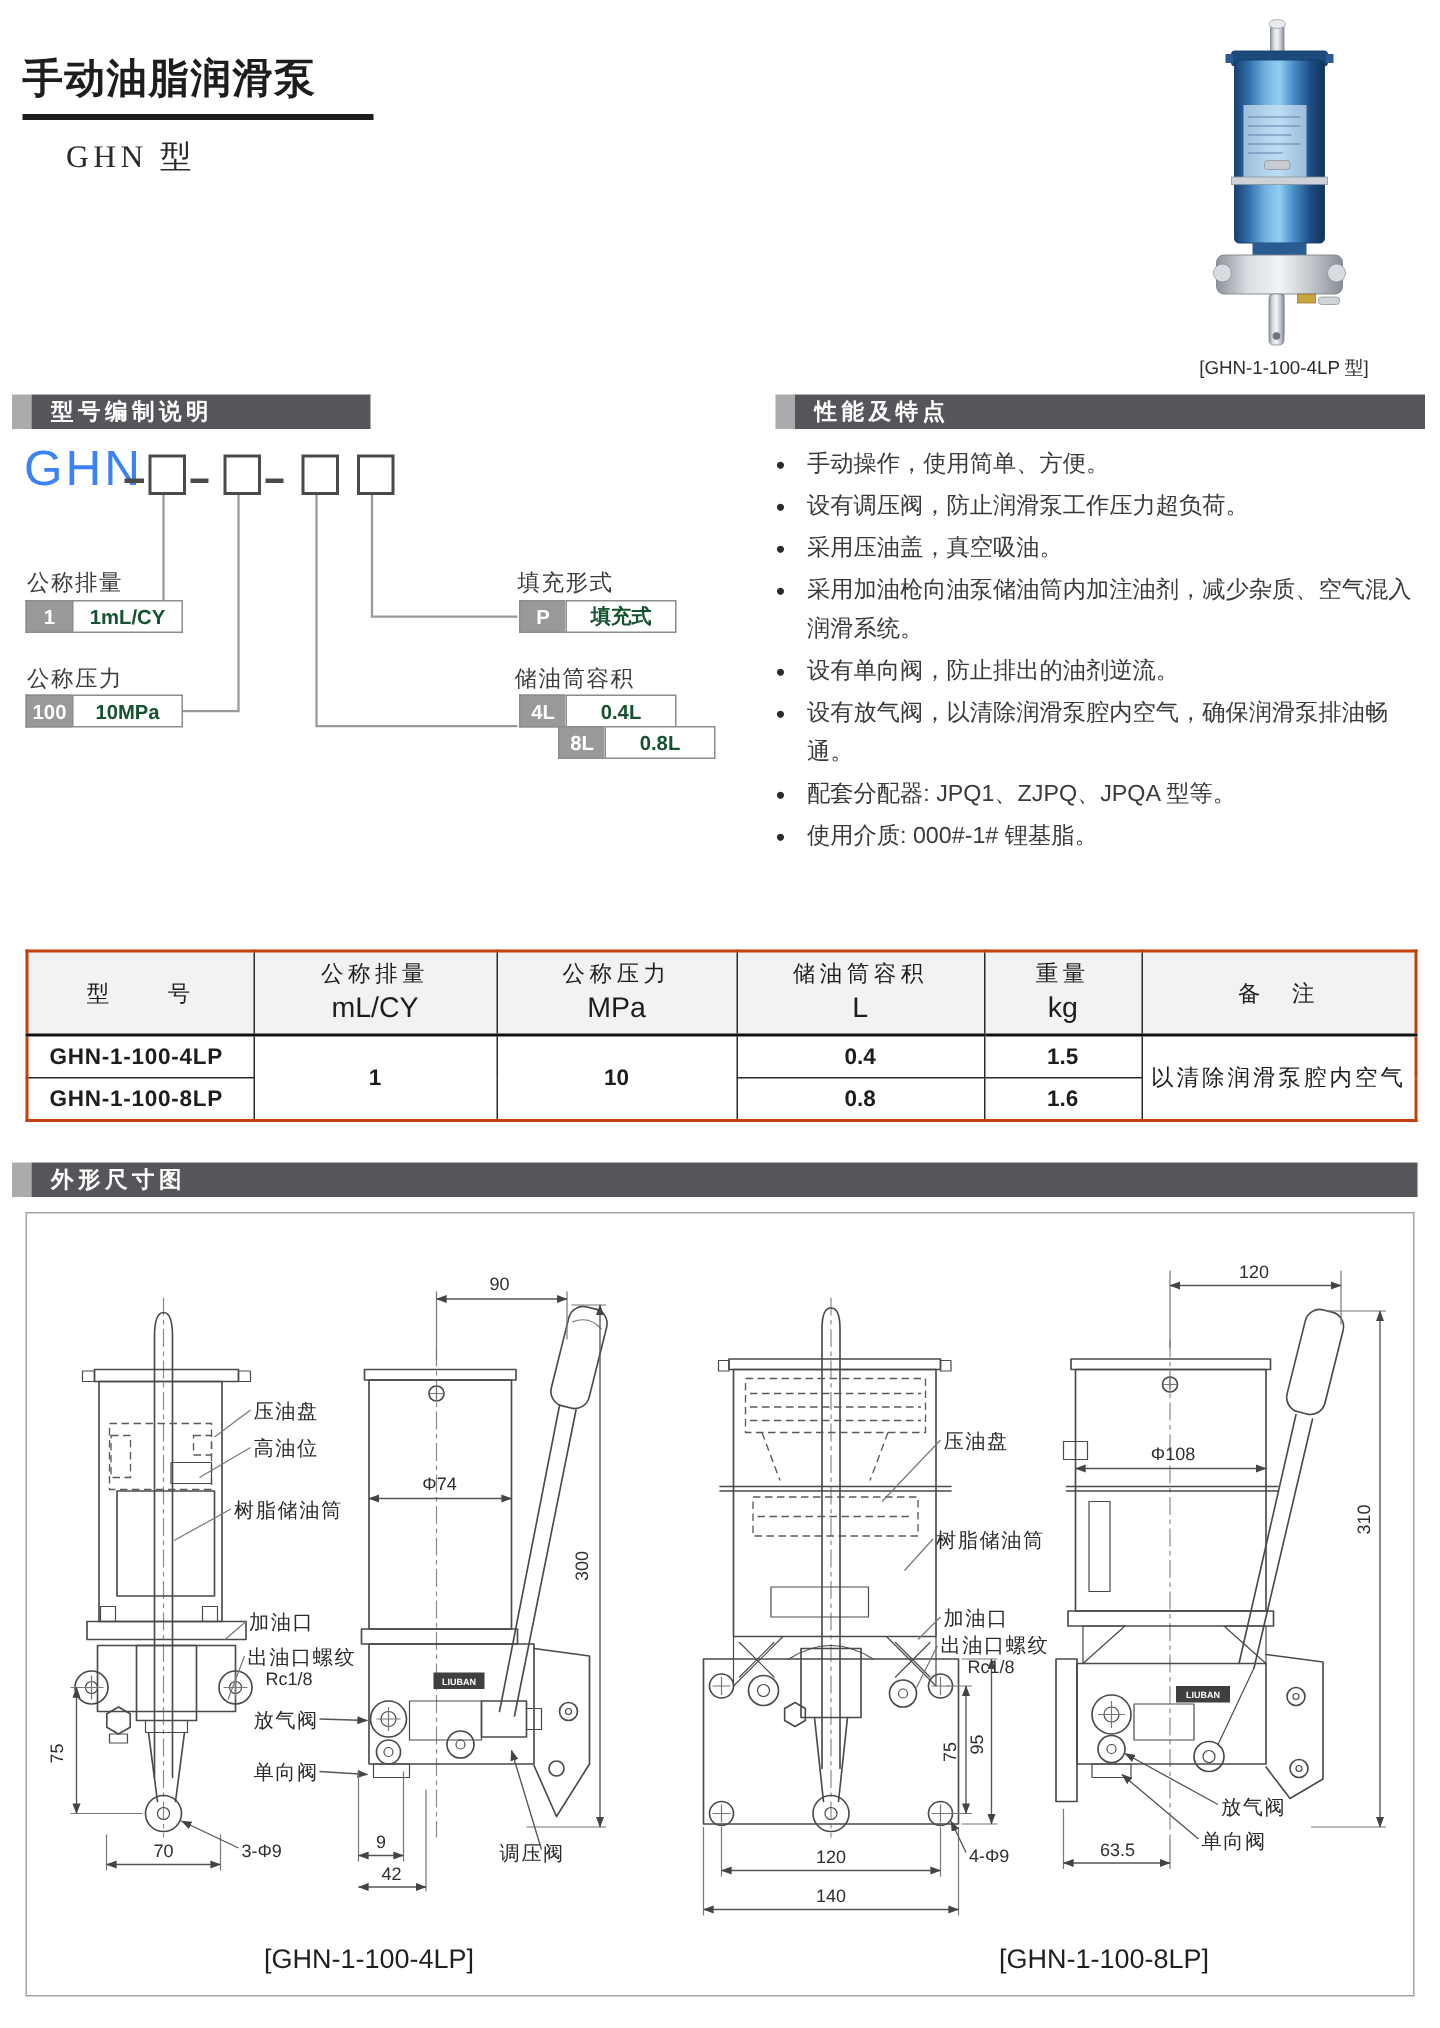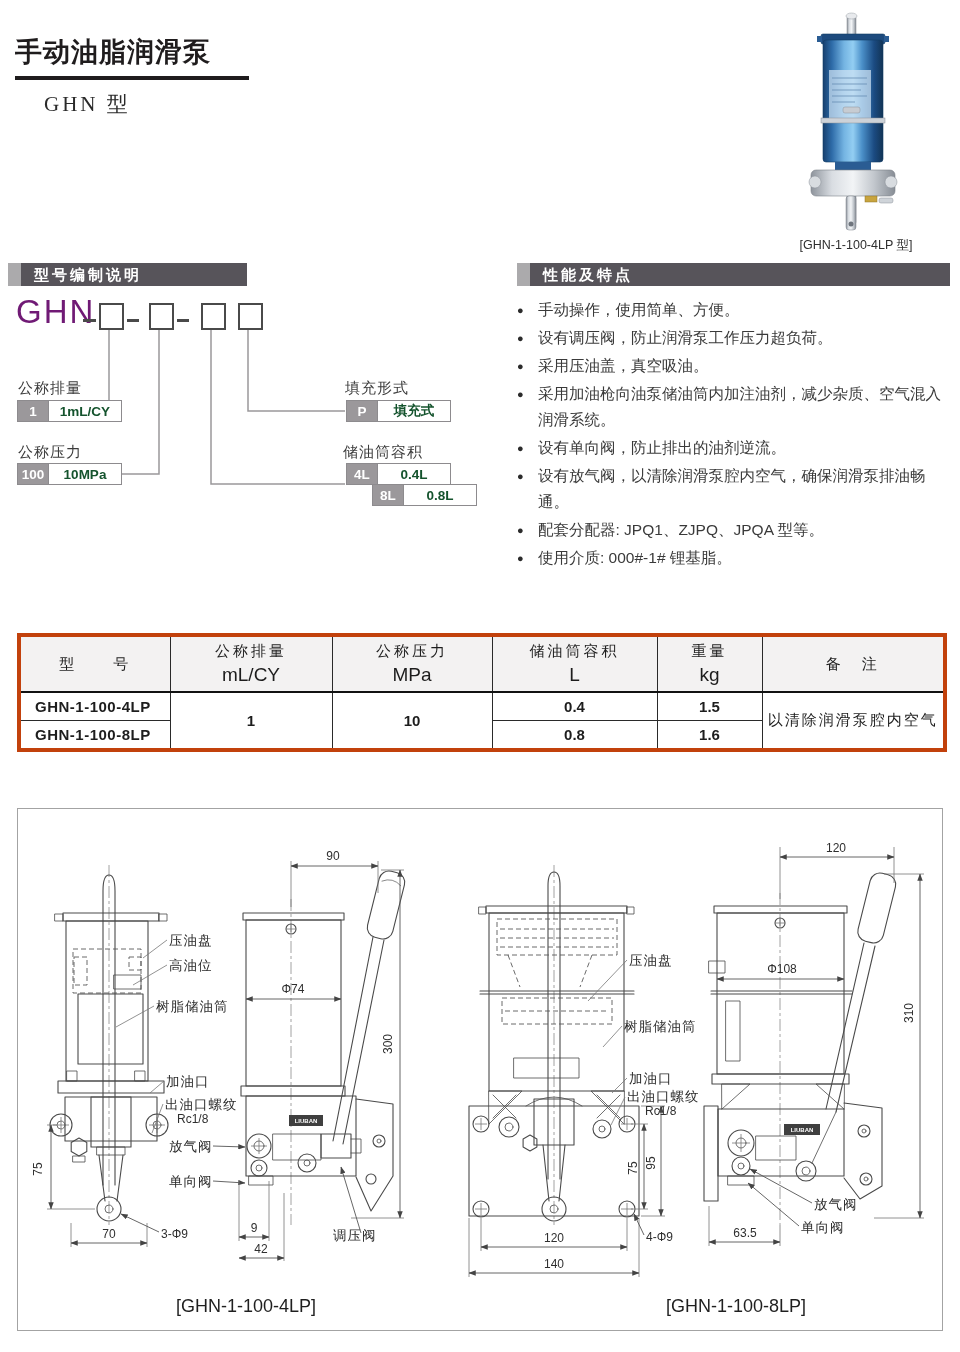--- a/index.html
+++ b/index.html
@@ -19,39 +19,39 @@
               line-height:23px;padding-left:13px;letter-spacing:3px;}
 
   
   .photo{position:absolute;left:795px;top:12px;}
   .pcaption{position:absolute;left:778px;top:237px;width:156px;text-align:center;
             font-size:12.5px;color:#2e2e2e;}
 
   
   #model-diagram{position:absolute;left:15px;top:293px;width:455px;height:235px;}
   .mconn{position:absolute;left:0;top:0;}
-  .ghn-prefix{position:absolute;left:1px;top:0;font-size:33px;color:#701a75;letter-spacing:2px;}
+  .ghn-prefix{position:absolute;left:1px;top:0;font-size:33px;color:#3b82f6;letter-spacing:2px;}
   .mbox{position:absolute;width:21px;height:23px;border:2px solid #4a4a4a;background:#fff;top:10px;}
   .mdash{position:absolute;height:3px;background:#4a4a4a;top:26px;}
   .mlabel{position:absolute;font-size:15px;color:#3b3b3b;letter-spacing:1px;}
   .mrow{position:absolute;display:flex;height:22px;font-size:13.5px;font-weight:bold;}
   .mrow .code{width:30px;background:#9b989b;color:#fff;display:flex;align-items:center;
               justify-content:center;border:1px solid #8d8b8e;border-right:none;}
   .mrow .val{width:72px;background:#fff;color:#14532d;display:flex;align-items:center;
              justify-content:center;border:1px solid #8d8b8e;}
 
   
   .features{position:absolute;left:517px;top:297px;width:433px;list-style:none;margin:0;padding:0;}
   .features li{display:flex;font-size:15.5px;line-height:26px;color:#3a3a3a;margin-bottom:2px;}
   .features .bullet{flex:0 0 21px;font-size:11px;line-height:26px;color:#2b2b2b;}
   .features .ftext{flex:1;}
 
   
   .spec-table{position:absolute;left:17px;top:633px;width:926px;border-collapse:collapse;
-              table-layout:fixed;border:4px solid #c2410c;}
+              table-layout:fixed;border:2px solid #c2410c;}
   .spec-table td{border:1px solid #2a2a2a;text-align:center;font-size:15px;color:#1d1d1d;padding:0;}
   .spec-table td.hd{height:54px;background:#f3f2f2;border-bottom:2px solid #111;}
   .hd .l1{font-size:15px;letter-spacing:3px;}
   .hd .l2{font-size:19px;margin-top:3px;letter-spacing:0;}
   .spec-table tr.dr td{height:27px;}
   .spec-table td.model{text-align:left;padding-left:14px;font-weight:bold;letter-spacing:0.5px;}
   .spec-table td.num{font-weight:bold;}
   .spec-table td.note{letter-spacing:2px;}
 
   
@@ -125,20 +125,24 @@
   </svg>
   <div class="pcaption">[GHN-1-100-4LP 型]</div>
 
   <div class="secbar" style="left:8px;top:263px;width:239px;">
     <span class="sq"></span>
     <span class="bt">型号编制说明</span>
   </div>
   <div class="secbar" style="left:517px;top:263px;width:433px;">
     <span class="sq"></span>
     <span class="bt">性能及特点</span>
+  </div>
+  <div class="secbar" style="left:8px;top:775px;width:937px;">
+    <span class="sq"></span>
+    <span class="bt">外形尺寸图</span>
   </div>
 
   <div id="model-diagram">
     <svg class="mconn" width="455" height="235" viewBox="0 0 455 235">
       <path fill="none" stroke="#9a989b" stroke-width="1.5" d="M94,35 V107"></path>
       <path fill="none" stroke="#9a989b" stroke-width="1.5" d="M144,35 V181 H107"></path>
       <path fill="none" stroke="#9a989b" stroke-width="1.5" d="M196,35 V191 H330"></path>
       <path fill="none" stroke="#9a989b" stroke-width="1.5" d="M233,35 V118 H330"></path>
     </svg>
     <span class="ghn-prefix">GHN</span>

